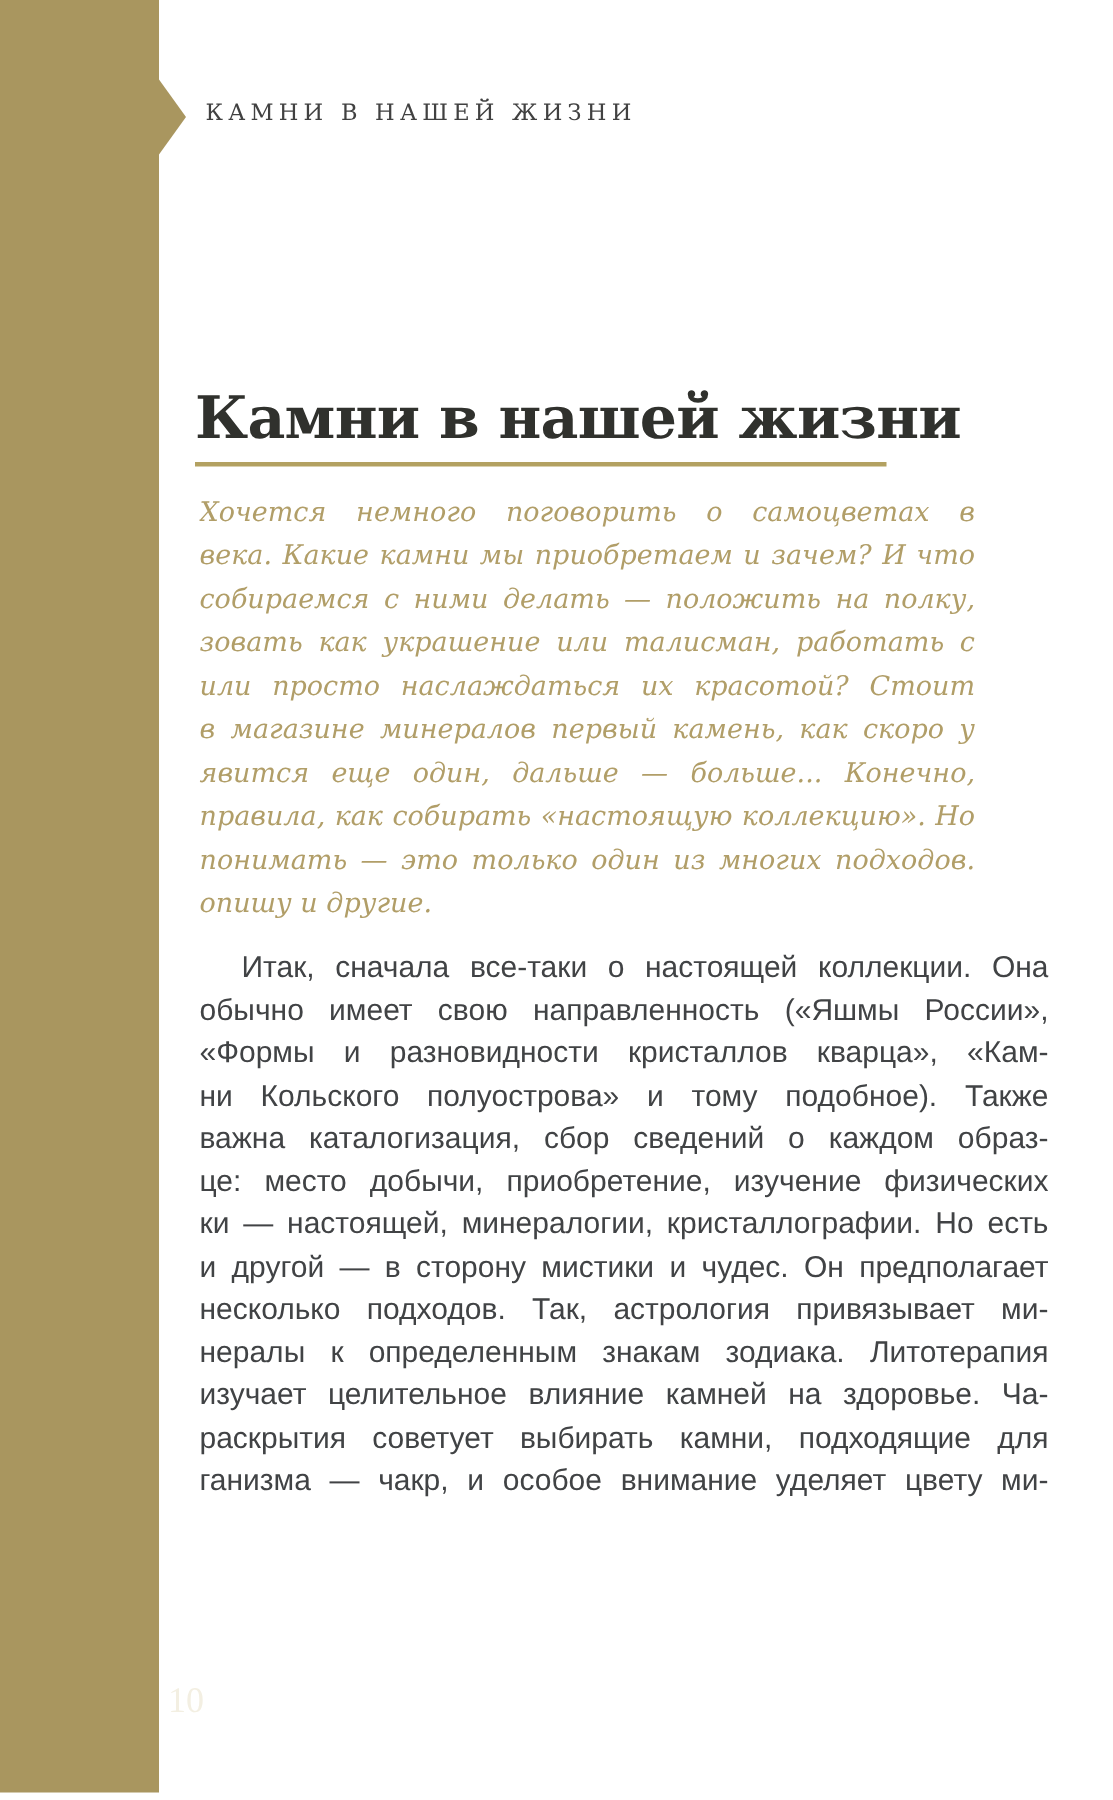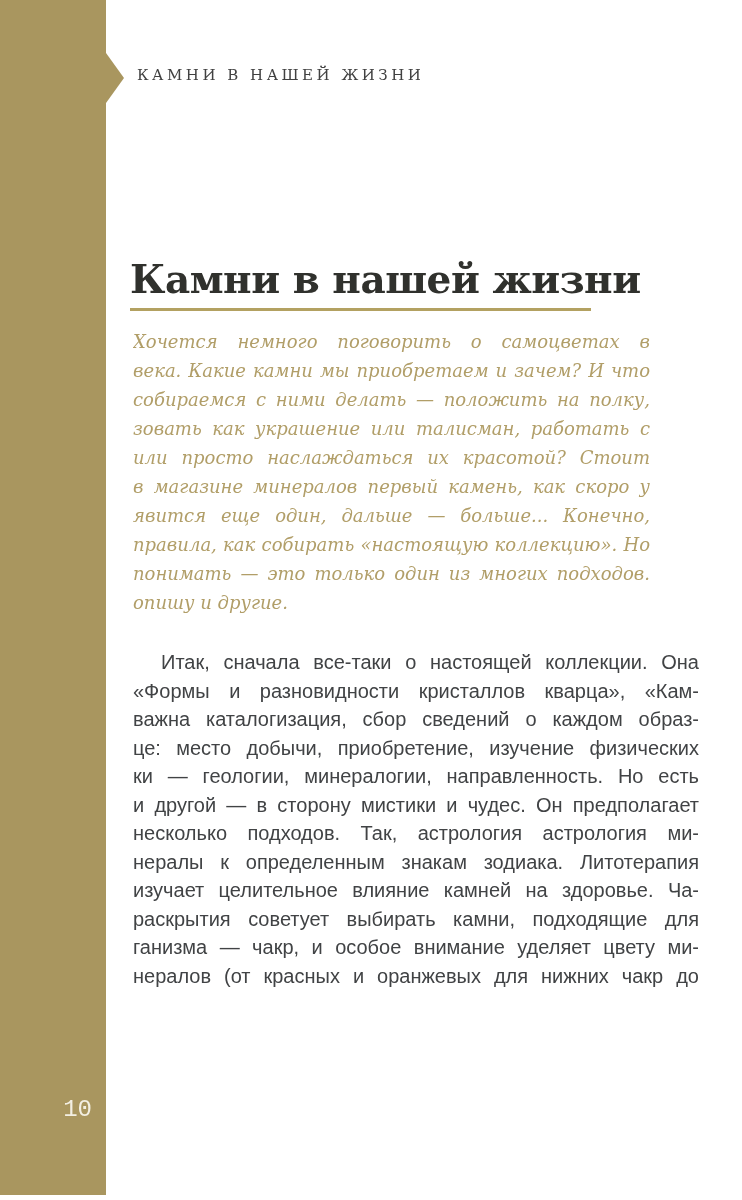--- a/index.html
+++ b/index.html
@@ -25,31 +25,31 @@
   .rule{position:absolute;left:130px;top:308px;width:461px;height:3px;background:#b3a161;}
 
   
   .intro{position:absolute;left:133px;top:327px;width:517px;
          font-family:"DejaVu Serif",serif;font-style:italic;font-size:18px;
          color:#b19e68;}
   .intro .tline{line-height:29px;height:29px;}
 
   
   .bodytext{position:absolute;left:133px;top:631px;width:566px;
-            font-family:"Liberation Sans",sans-serif;font-size:20px;color:#414345;margin-top:17px;}
+            font-family:"Liberation Sans",sans-serif;font-size:20px;color:#414345;}
   .bodytext .tline{line-height:28.5px;height:28.5px;}
 
   .tline{text-align:justify;text-align-last:justify;white-space:normal;overflow:hidden;}
   .tline.noj{text-align:center;text-align-last:left;}
   .tline.ind{text-indent:28px;}
   .it{}
 
   
-  .page-number{position:absolute;left:0;top:1096px;width:92px;text-align:right;
-               font-family:Liberation Mono, monospace;font-size:24px;color:#f3efe2;}
+  .page-number{position:absolute;left:0;top:1121px;width:92px;text-align:right;
+               font-family:Liberation Serif, serif;font-size:24px;color:#f3efe2;padding-left:44px;}
 </style>
 </head>
 <body>
 
 <div class="page">
   <div class="band"></div>
   <div class="band-arrow"></div>
 
   <header class="running-head">
     <span>КАМНИ В НАШЕЙ ЖИЗНИ</span>
@@ -66,27 +66,28 @@
       <div class="tline"><span>или просто наслаждаться их красотой? Стоит только купить</span></div>
       <div class="tline"><span>в магазине минералов первый камень, как скоро у вас по-</span></div>
       <div class="tline"><span>явится еще один, дальше — больше... Конечно, существуют</span></div>
       <div class="tline"><span>правила, как собирать «настоящую коллекцию». Но важно</span></div>
       <div class="tline"><span>понимать — это только один из многих подходов. Вкратце</span></div>
       <div class="tline noj"><span>опишу и другие.</span></div>
     </section>
 
   <section class="bodytext">
       <div class="tline ind"><span>Итак, сначала все-таки о настоящей коллекции. Она</span></div>
+      <div class="tline"><span>обычно имеет свою направленность («Яшмы России»,</span></div>
       <div class="tline"><span>«Формы и разновидности кристаллов кварца», «Кам-</span></div>
+      <div class="tline"><span>ни Кольского полуострова» и тому подобное). Также</span></div>
       <div class="tline"><span>важна каталогизация, сбор сведений о каждом образ-</span></div>
       <div class="tline"><span>це: место добычи, приобретение, изучение физических</span></div>
-      <div class="tline"><span>ки — геологии, минералогии, направленность. Но есть</span></div>
+      <div class="tline"><span>ки — настоящей, минералогии, кристаллографии. Но есть</span></div>
       <div class="tline"><span>и другой — в сторону мистики и чудес. Он предполагает</span></div>
-      <div class="tline"><span>несколько подходов. Так, </span><span class="it">астрология</span><span> астрология ми-</span></div>
+      <div class="tline"><span>несколько подходов. Так, </span><span class="it">астрология</span><span> привязывает ми-</span></div>
       <div class="tline"><span>нералы к определенным знакам зодиака. </span><span class="it">Литотерапия</span></div>
       <div class="tline"><span>изучает целительное влияние камней на здоровье. </span><span class="it">Ча-</span></div>
       <div class="tline"><span class="it">раскрытия</span><span> советует выбирать камни, подходящие для</span></div>
       <div class="tline"><span>ганизма — чакр, и особое внимание уделяет цвету ми-</span></div>
-      <div class="tline"><span>нералов (от красных и оранжевых для нижних чакр до</span></div>
     </section>
 
   <div class="page-number">10</div>
 </div>
 
 </body></html>

